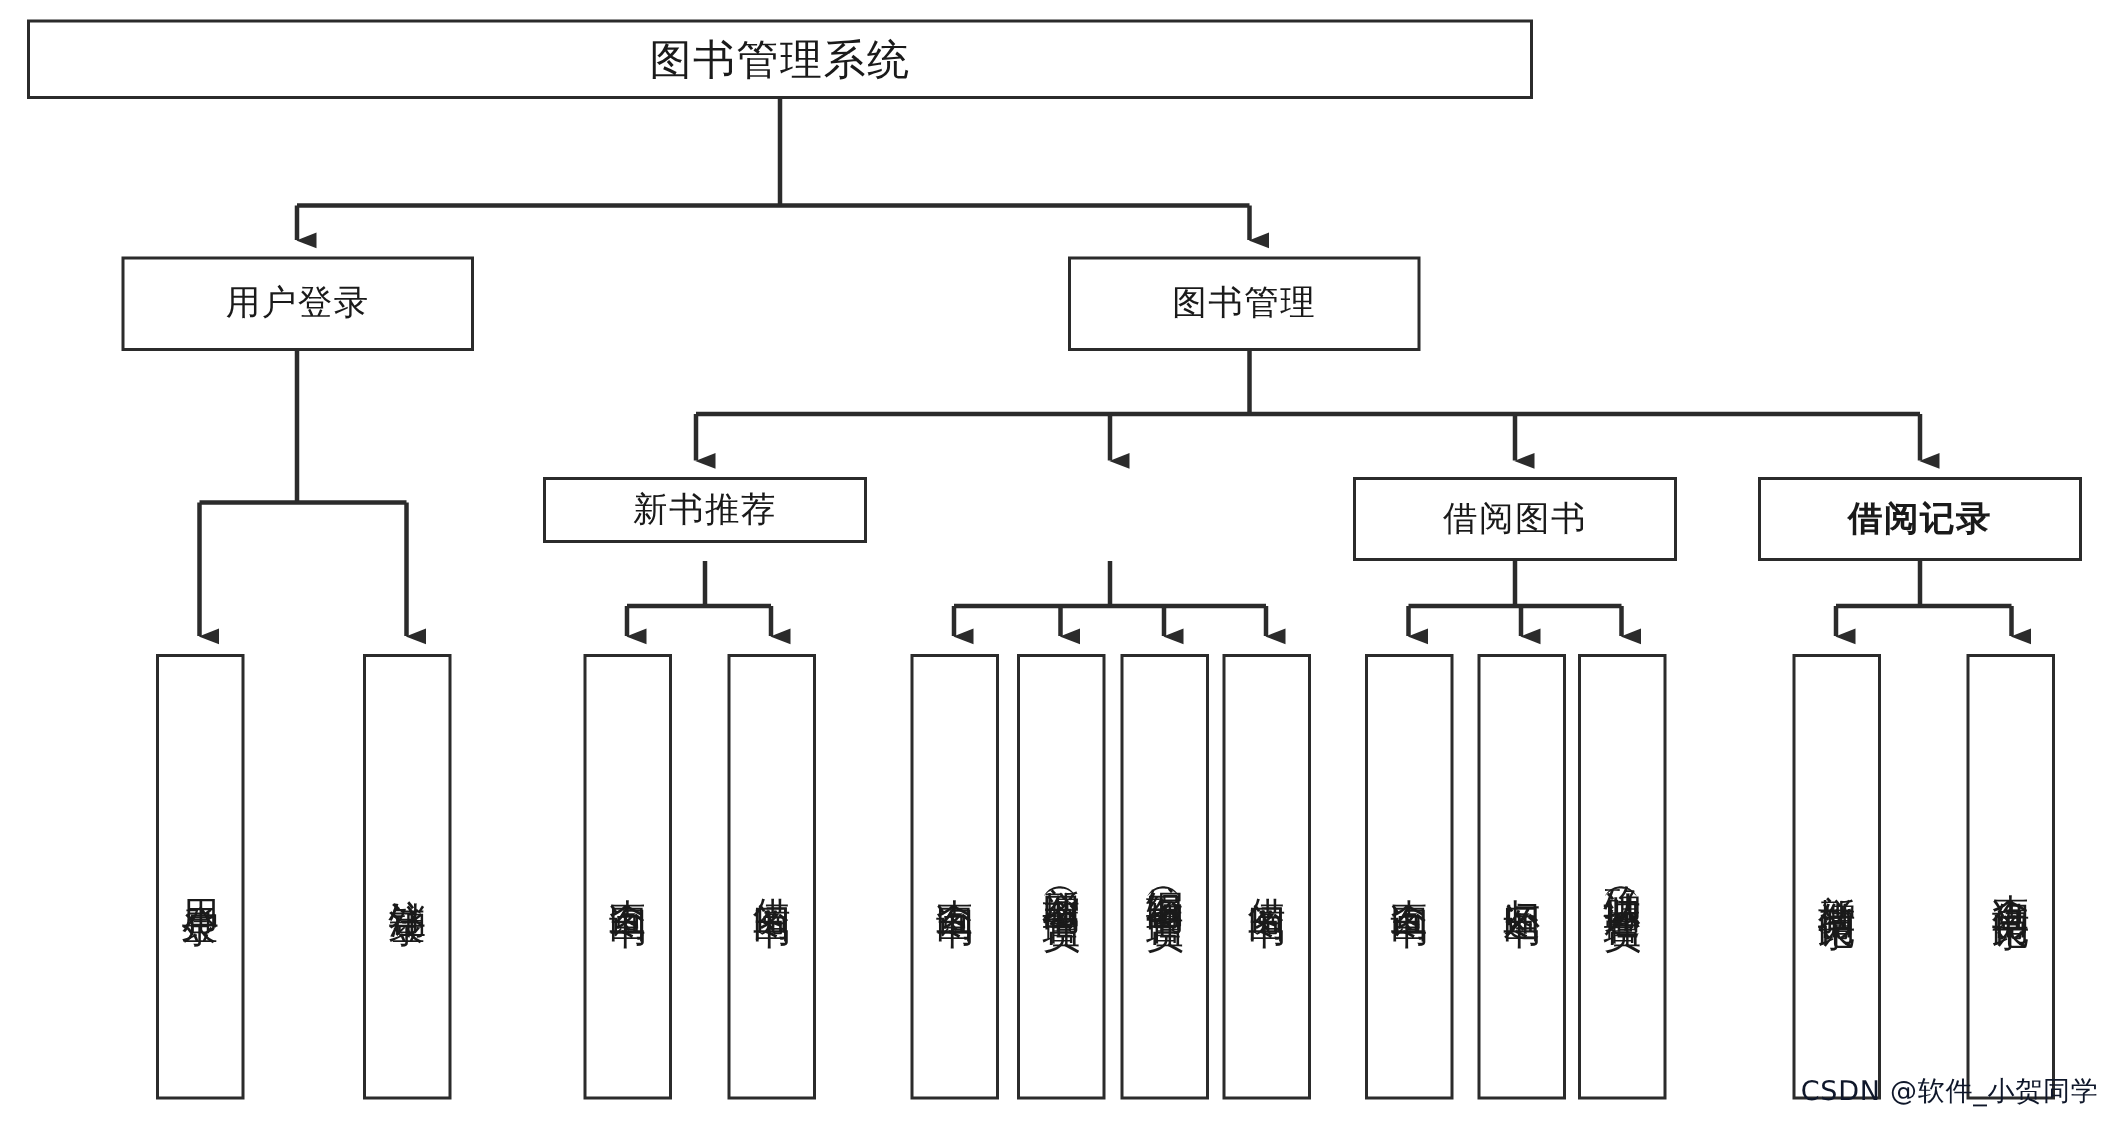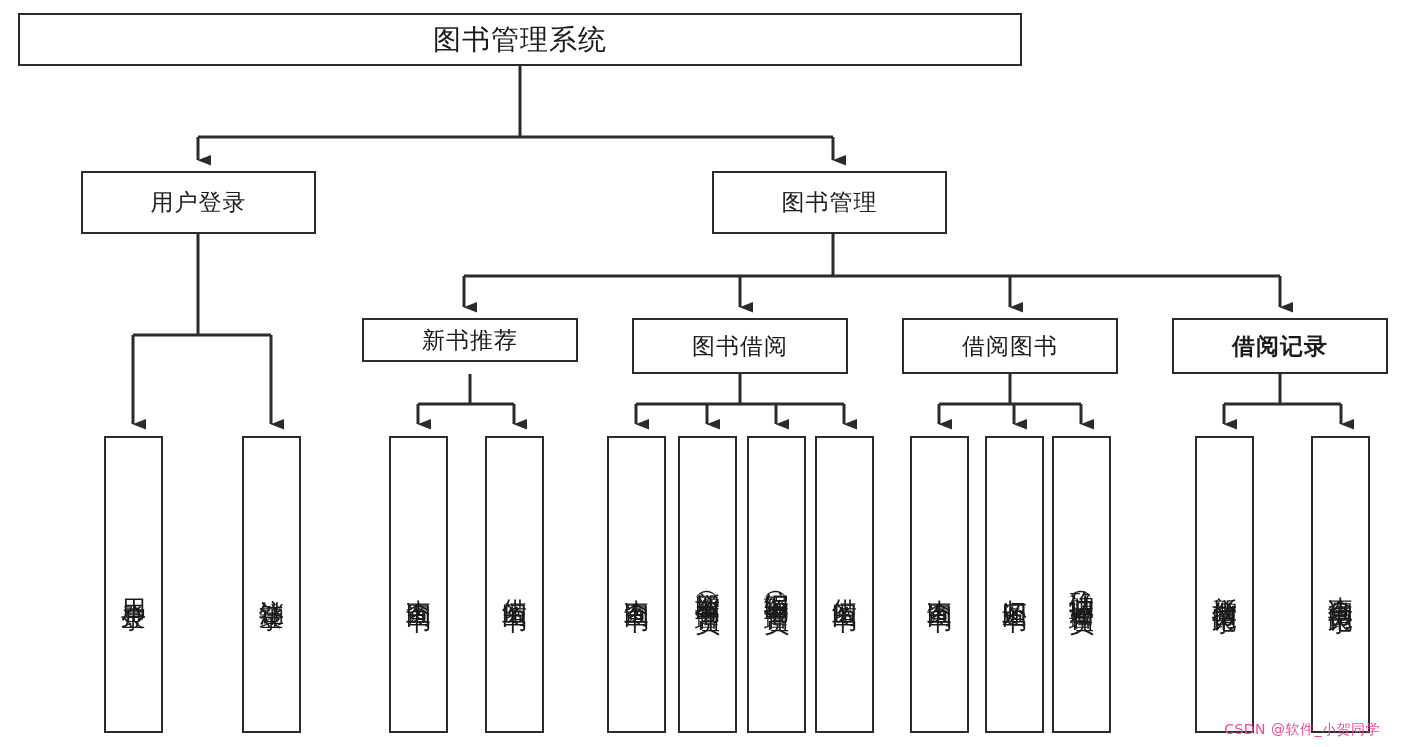--- a/index.html
+++ b/index.html
@@ -55,24 +55,24 @@
   .v-node .label {
     writing-mode: vertical-rl;
     text-orientation: upright;
     font-size: 25px;
     line-height: 1.0;
     letter-spacing: 3px;
     max-height: 100%;
   }
   #watermark {
     position: absolute;
-    right: 25px;
+    right: 6px;
     bottom: 8px;
-    font-size: 14px;
-    color: #ec4899;
+    font-size: 18px;
+    color: #0f172a;
     white-space: nowrap;
     letter-spacing: 0.5px;
   }
 </style>
 </head>
 <body>
 
 <div id="canvas">
 
   <svg id="wires" viewBox="0 0 1405 747">
@@ -133,23 +133,20 @@
   <div class="node h-node" style="left:81px; top:171px; width:235px; height:63px;">
     <span class="label">用户登录</span>
   </div>
   <div class="node h-node" style="left:712px; top:171px; width:235px; height:63px;">
     <span class="label">图书管理</span>
   </div>
 
   <div class="node h-node" style="left:362px; top:318px; width:216px; height:44px;">
     <span class="label">新书推荐</span>
   </div>
-  <div class="node h-node" style="left:632px; top:318px; width:216px; height:56px;">
-    <span class="label">图书借阅</span>
-  </div>
   <div class="node h-node" style="left:902px; top:318px; width:216px; height:56px;">
     <span class="label">借阅图书</span>
   </div>
   <div class="node h-node" style="left:1172px; top:318px; width:216px; height:56px;font-weight:bold;">
     <span class="label">借阅记录</span>
   </div>
 
   <div class="node v-node" style="left:104px; top:436px; width:59px; height:297px;">
     <span class="label">用户登录</span>
   </div>

